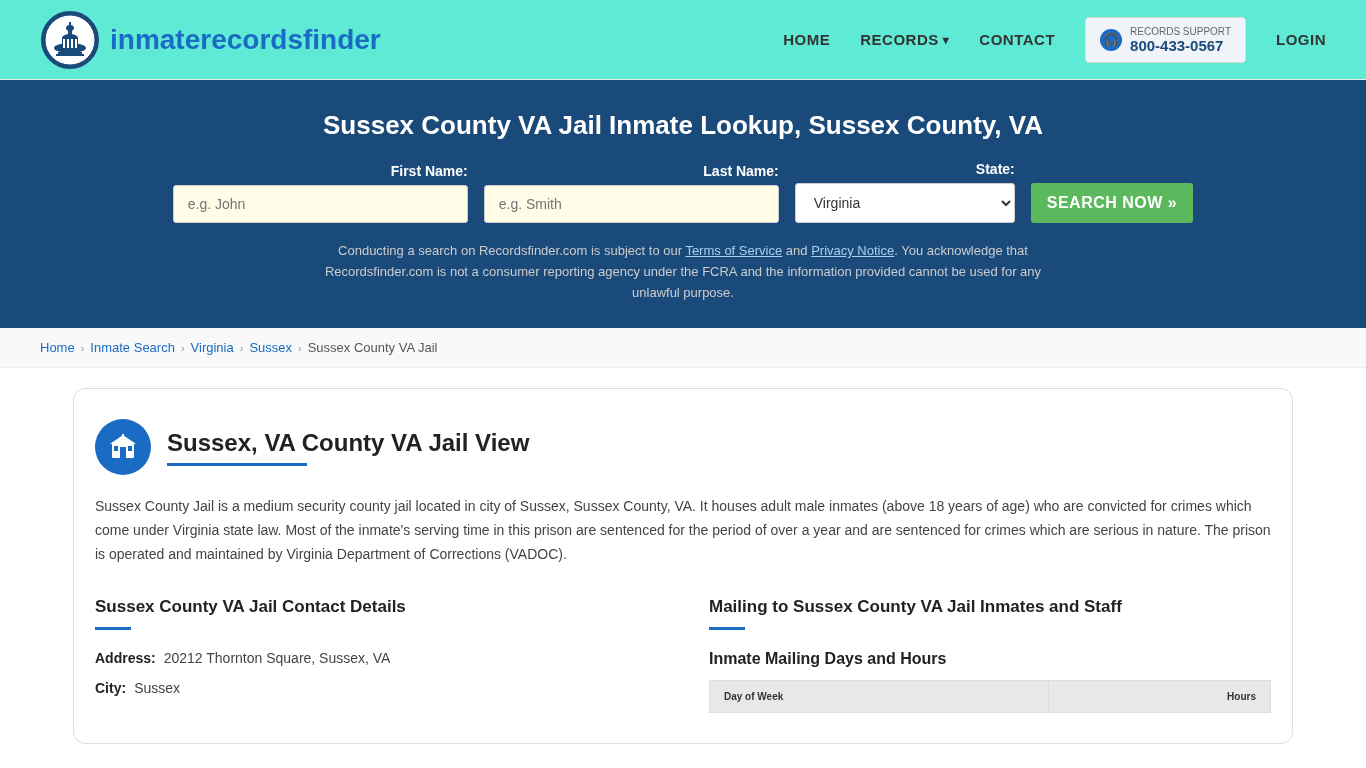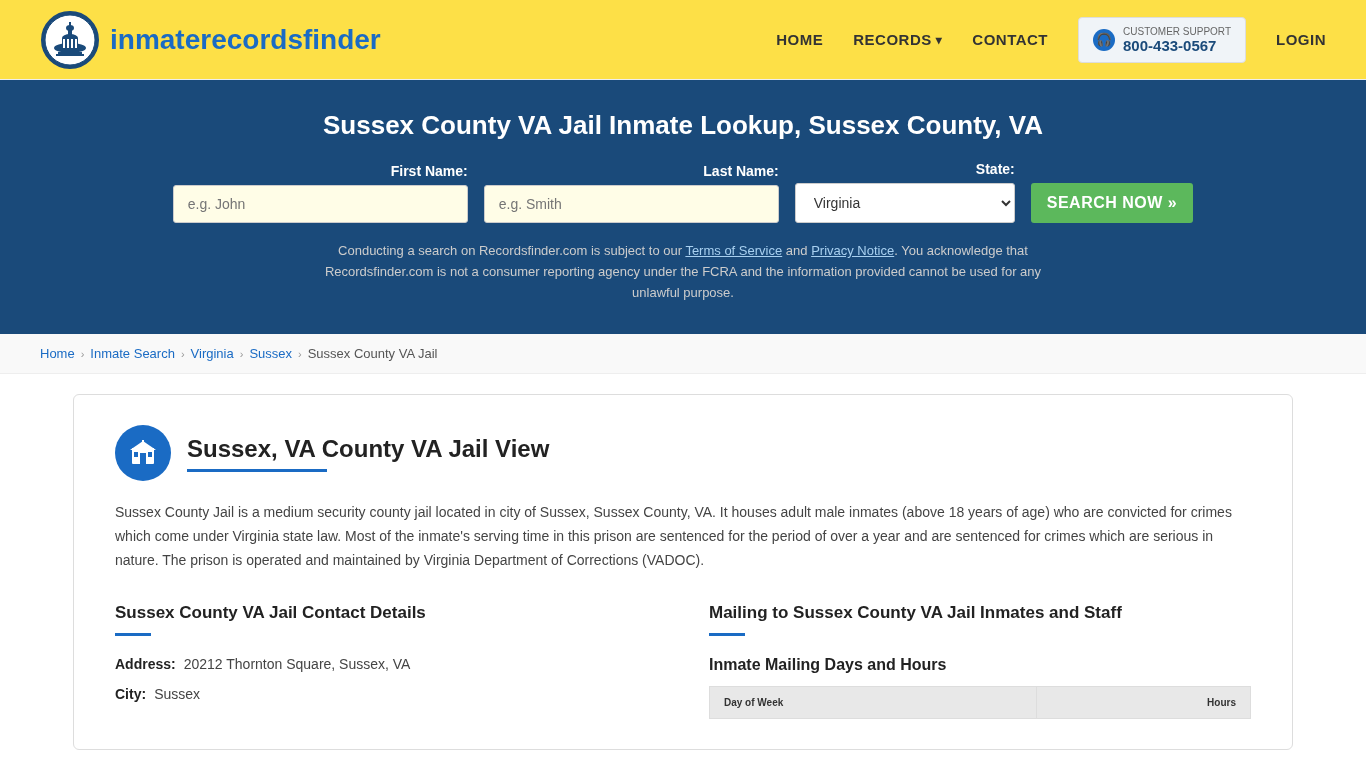--- a/index.html
+++ b/index.html
@@ -4,21 +4,21 @@
   <style>
     * { margin: 0; padding: 0; box-sizing: border-box; }
     body { font-family: Arial, sans-serif; font-size: 14px; color: #333; background: #fff; }
 
     
     .header {
       display: flex;
       align-items: center;
       justify-content: space-between;
       padding: 10px 40px;
-      background: #fde047;
+      background: #5eead4;
       border-bottom: 1px solid #eee;
       height: 80px;
     }
     .logo-area {
       display: flex;
       align-items: center;
       gap: 10px;
     }
     .logo-icon {
       width: 60px;
@@ -147,21 +147,21 @@
       font-size: 16px;
       font-weight: 700;
       cursor: pointer;
       letter-spacing: 0.5px;
       white-space: nowrap;
     }
     .disclaimer {
       color: #ccc;
       font-size: 13px;
       max-width: 750px;
-      margin: 6px auto;
+      margin: 0 auto;
       line-height: 1.6;
     }
     .disclaimer a {
       color: #a8d0f0;
       text-decoration: underline;
     }
 
     
     .breadcrumb {
       padding: 12px 40px;
@@ -184,22 +184,22 @@
     .breadcrumb-current { color: #555; }
 
     
     .main {
       padding: 20px 40px 40px;
       max-width: 1300px;
       margin: 0 auto;
     }
     .content-box {
       border: 1px solid #ddd;
-      border-radius: 6px;
-      padding: 30px 41px;
+      border-radius: 12px;
+      padding: 30px 21px;
       background: #fff;
     }
     .jail-header {
       display: flex;
       align-items: center;
       gap: 16px;
       margin-bottom: 20px;
     }
     .jail-icon {
       width: 56px;
@@ -315,21 +315,21 @@
   <nav class="nav">
     <a class="nav-item">HOME</a>
     <div class="nav-item nav-records">
       <span>RECORDS</span>
       <span class="chevron">▾</span>
     </div>
     <a class="nav-item">CONTACT</a>
     <div class="support-btn">
       <div class="support-icon">🎧</div>
       <div class="support-text">
-        <span class="support-label">CUSTOMER SUPPORT</span>
+        <span class="support-label">RECORDS SUPPORT</span>
         <span class="support-number">800-433-0567</span>
       </div>
     </div>
     <a class="nav-item login-btn">LOGIN</a>
   </nav>
 </header>
 
 <section class="hero">
   <h1>Sussex County VA Jail Inmate Lookup, Sussex County, VA</h1>
   <div class="search-form">

